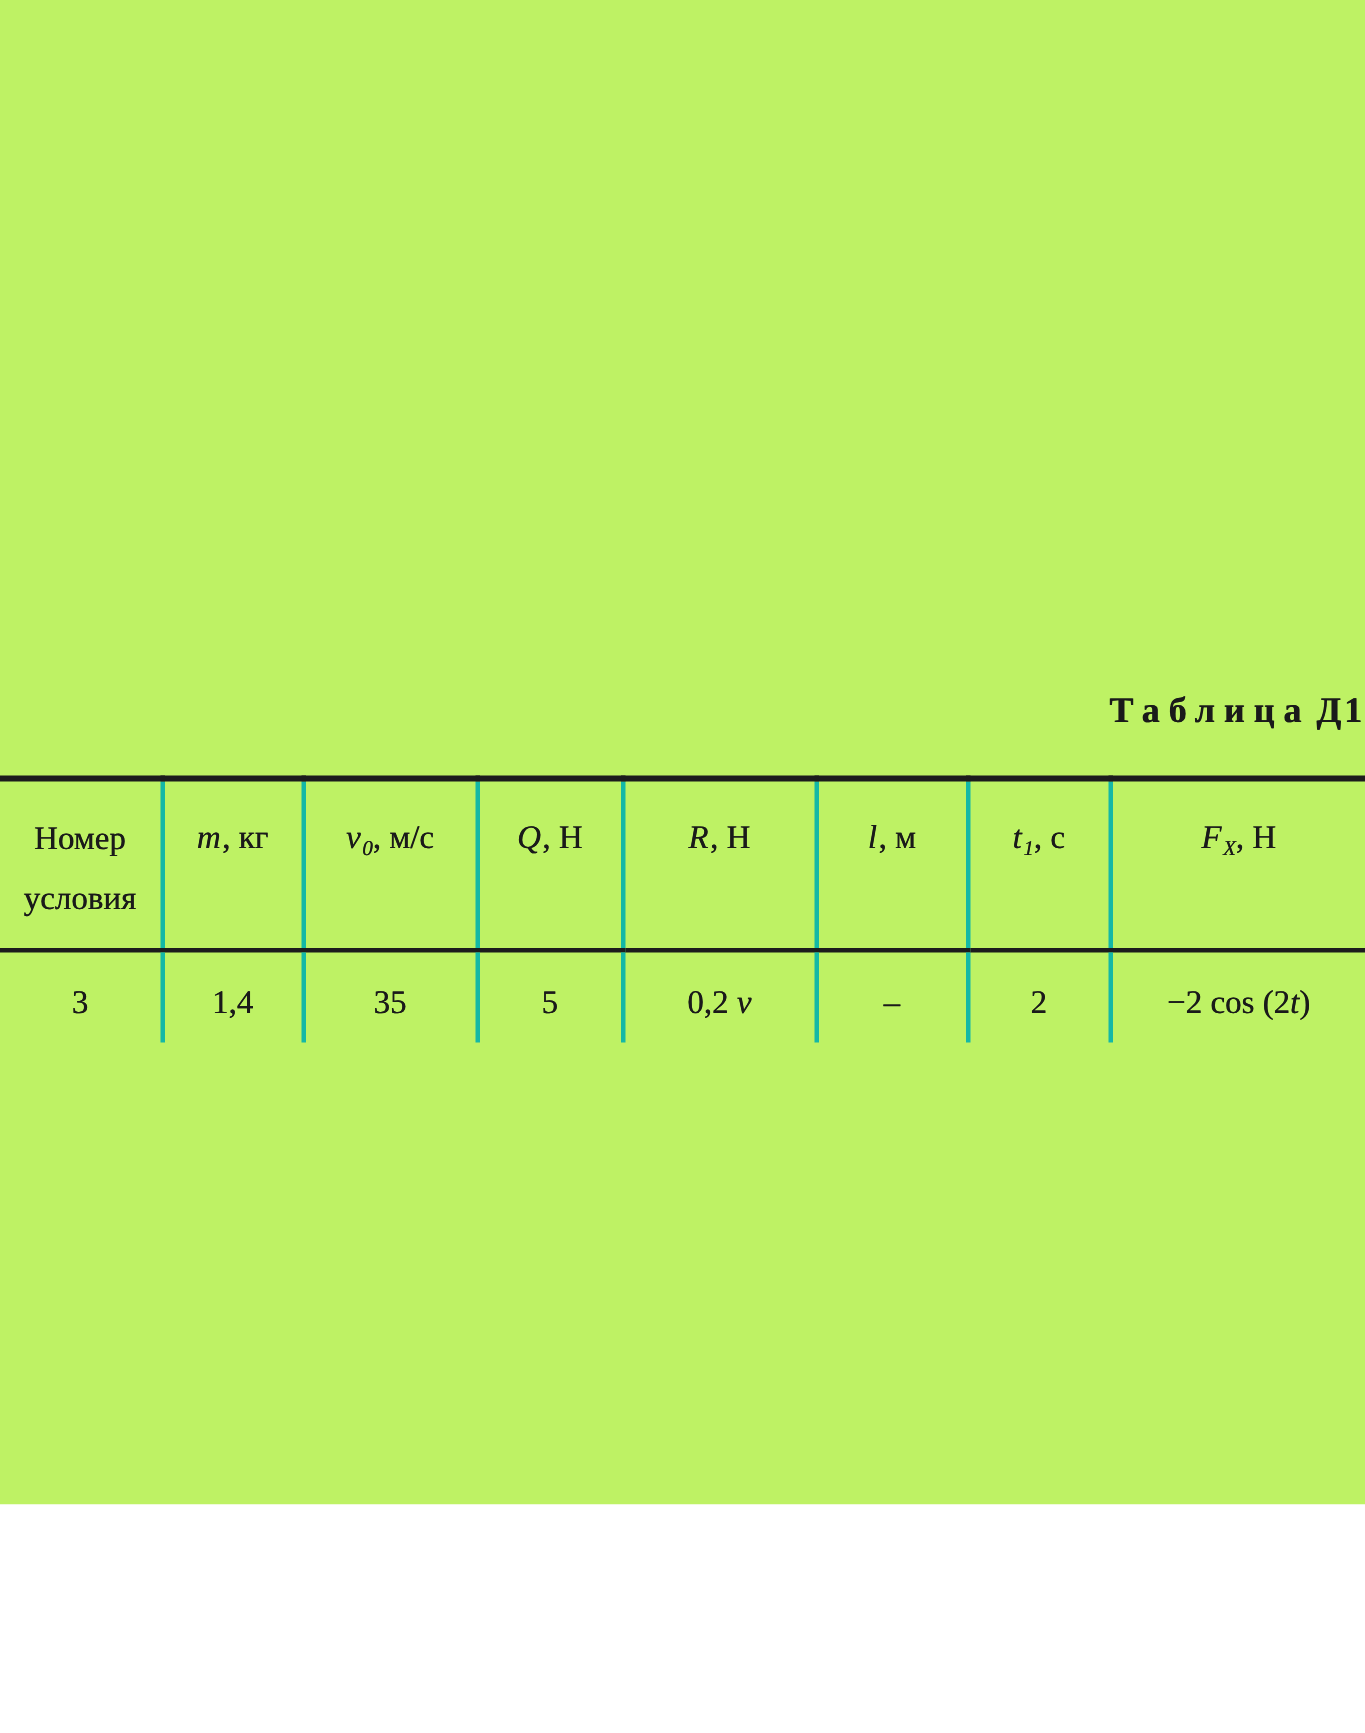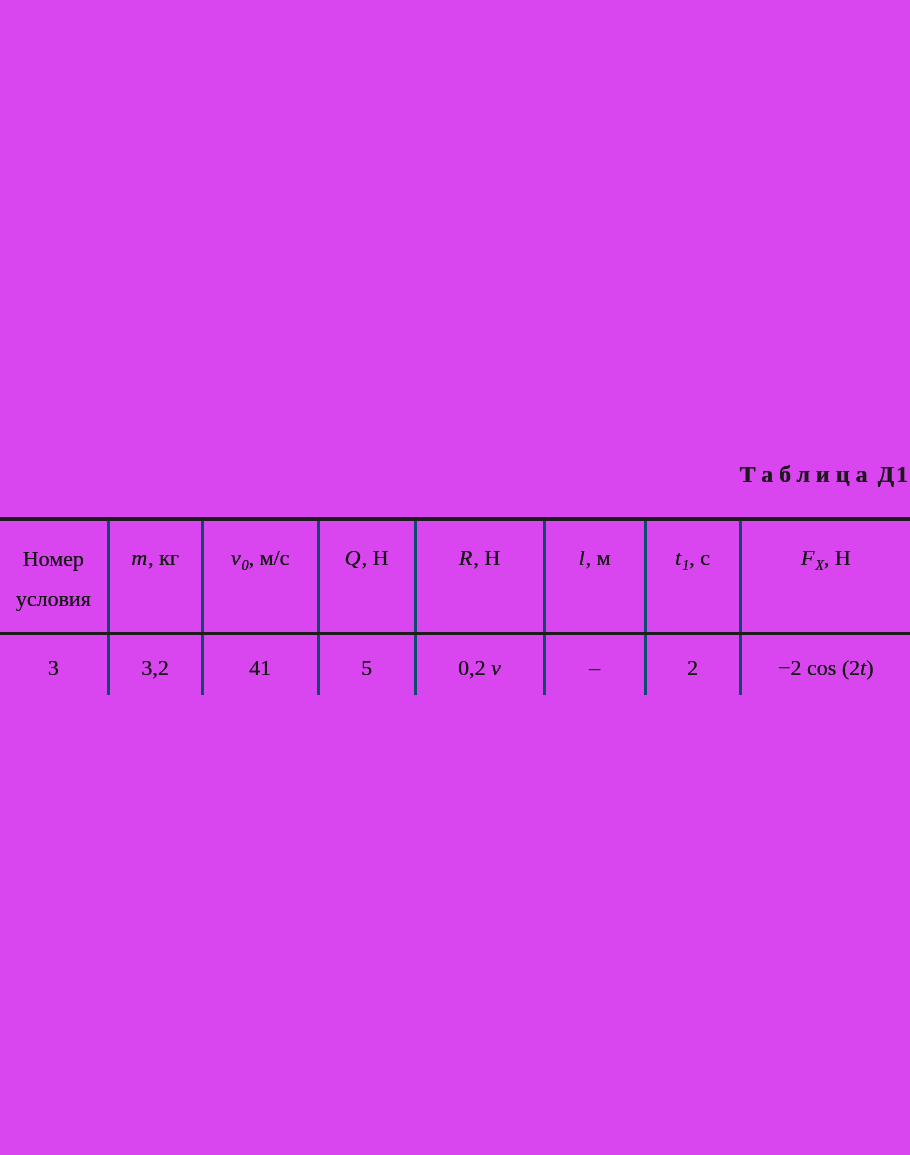--- a/index.html
+++ b/index.html
@@ -1,21 +1,21 @@
 <!DOCTYPE html>
 <html><head>
 <meta charset="utf-8">
 <style>
   * { margin: 0; padding: 0; box-sizing: border-box; }
   html, body { background: #ffffff; }
   .page {
     position: relative;
     width: 910px;
-    height: 1155px;
-    background: #d946ef;
+    height: 1003px;
+    background: #bef264;
     overflow: hidden;
     font-family: "Liberation Serif", serif;
     color: #1a1a1a;
   }
   .caption {
     position: absolute;
     top: 461px;
     right: 0px;
     font-size: 24px;
     font-weight: bold;
@@ -49,21 +49,21 @@
     border-bottom: 3px solid #1c1c1c;
     line-height: 30px;
   }
   .hrow th.two-line { line-height: 40px; padding-top: 18px; }
   .drow td {
     height: 62px;
     vertical-align: middle;
     padding-top: 6px;
     border-bottom: none;
   }
-  .br { border-right: 3px solid #0c4a6e; }
+  .br { border-right: 3px solid #14b8a6; }
   .v { font-style: italic; }
   .sub {
     font-size: 14px;
     font-style: italic;
     vertical-align: -5px;
     margin-left: 1px;
   }
 </style>
 </head>
 <body>
@@ -94,22 +94,22 @@
         <th class="br"><span class="v">m</span><span class="sub"></span><span>, кг</span></th>
         <th class="br"><span class="v">v</span><span class="sub">0</span><span>, м/с</span></th>
         <th class="br"><span class="v">Q</span><span class="sub"></span><span>, Н</span></th>
         <th class="br"><span class="v">R</span><span class="sub"></span><span>, Н</span></th>
         <th class="br"><span class="v">l</span><span class="sub"></span><span>, м</span></th>
         <th class="br"><span class="v">t</span><span class="sub">1</span><span>, с</span></th>
         <th><span class="v">F</span><span class="sub">X</span><span>, Н</span></th>
       </tr>
       <tr class="drow">
         <td class="br"><span>3</span><span class="v"></span><span></span></td>
-        <td class="br"><span>3,2</span><span class="v"></span><span></span></td>
-        <td class="br"><span>41</span><span class="v"></span><span></span></td>
+        <td class="br"><span>1,4</span><span class="v"></span><span></span></td>
+        <td class="br"><span>35</span><span class="v"></span><span></span></td>
         <td class="br"><span>5</span><span class="v"></span><span></span></td>
         <td class="br"><span>0,2 </span><span class="v">v</span><span></span></td>
         <td class="br"><span>–</span><span class="v"></span><span></span></td>
         <td class="br"><span>2</span><span class="v"></span><span></span></td>
         <td><span>−2 cos (2</span><span class="v">t</span><span>)</span></td>
       </tr>
     </tbody>
   </table>
 
 </div>

